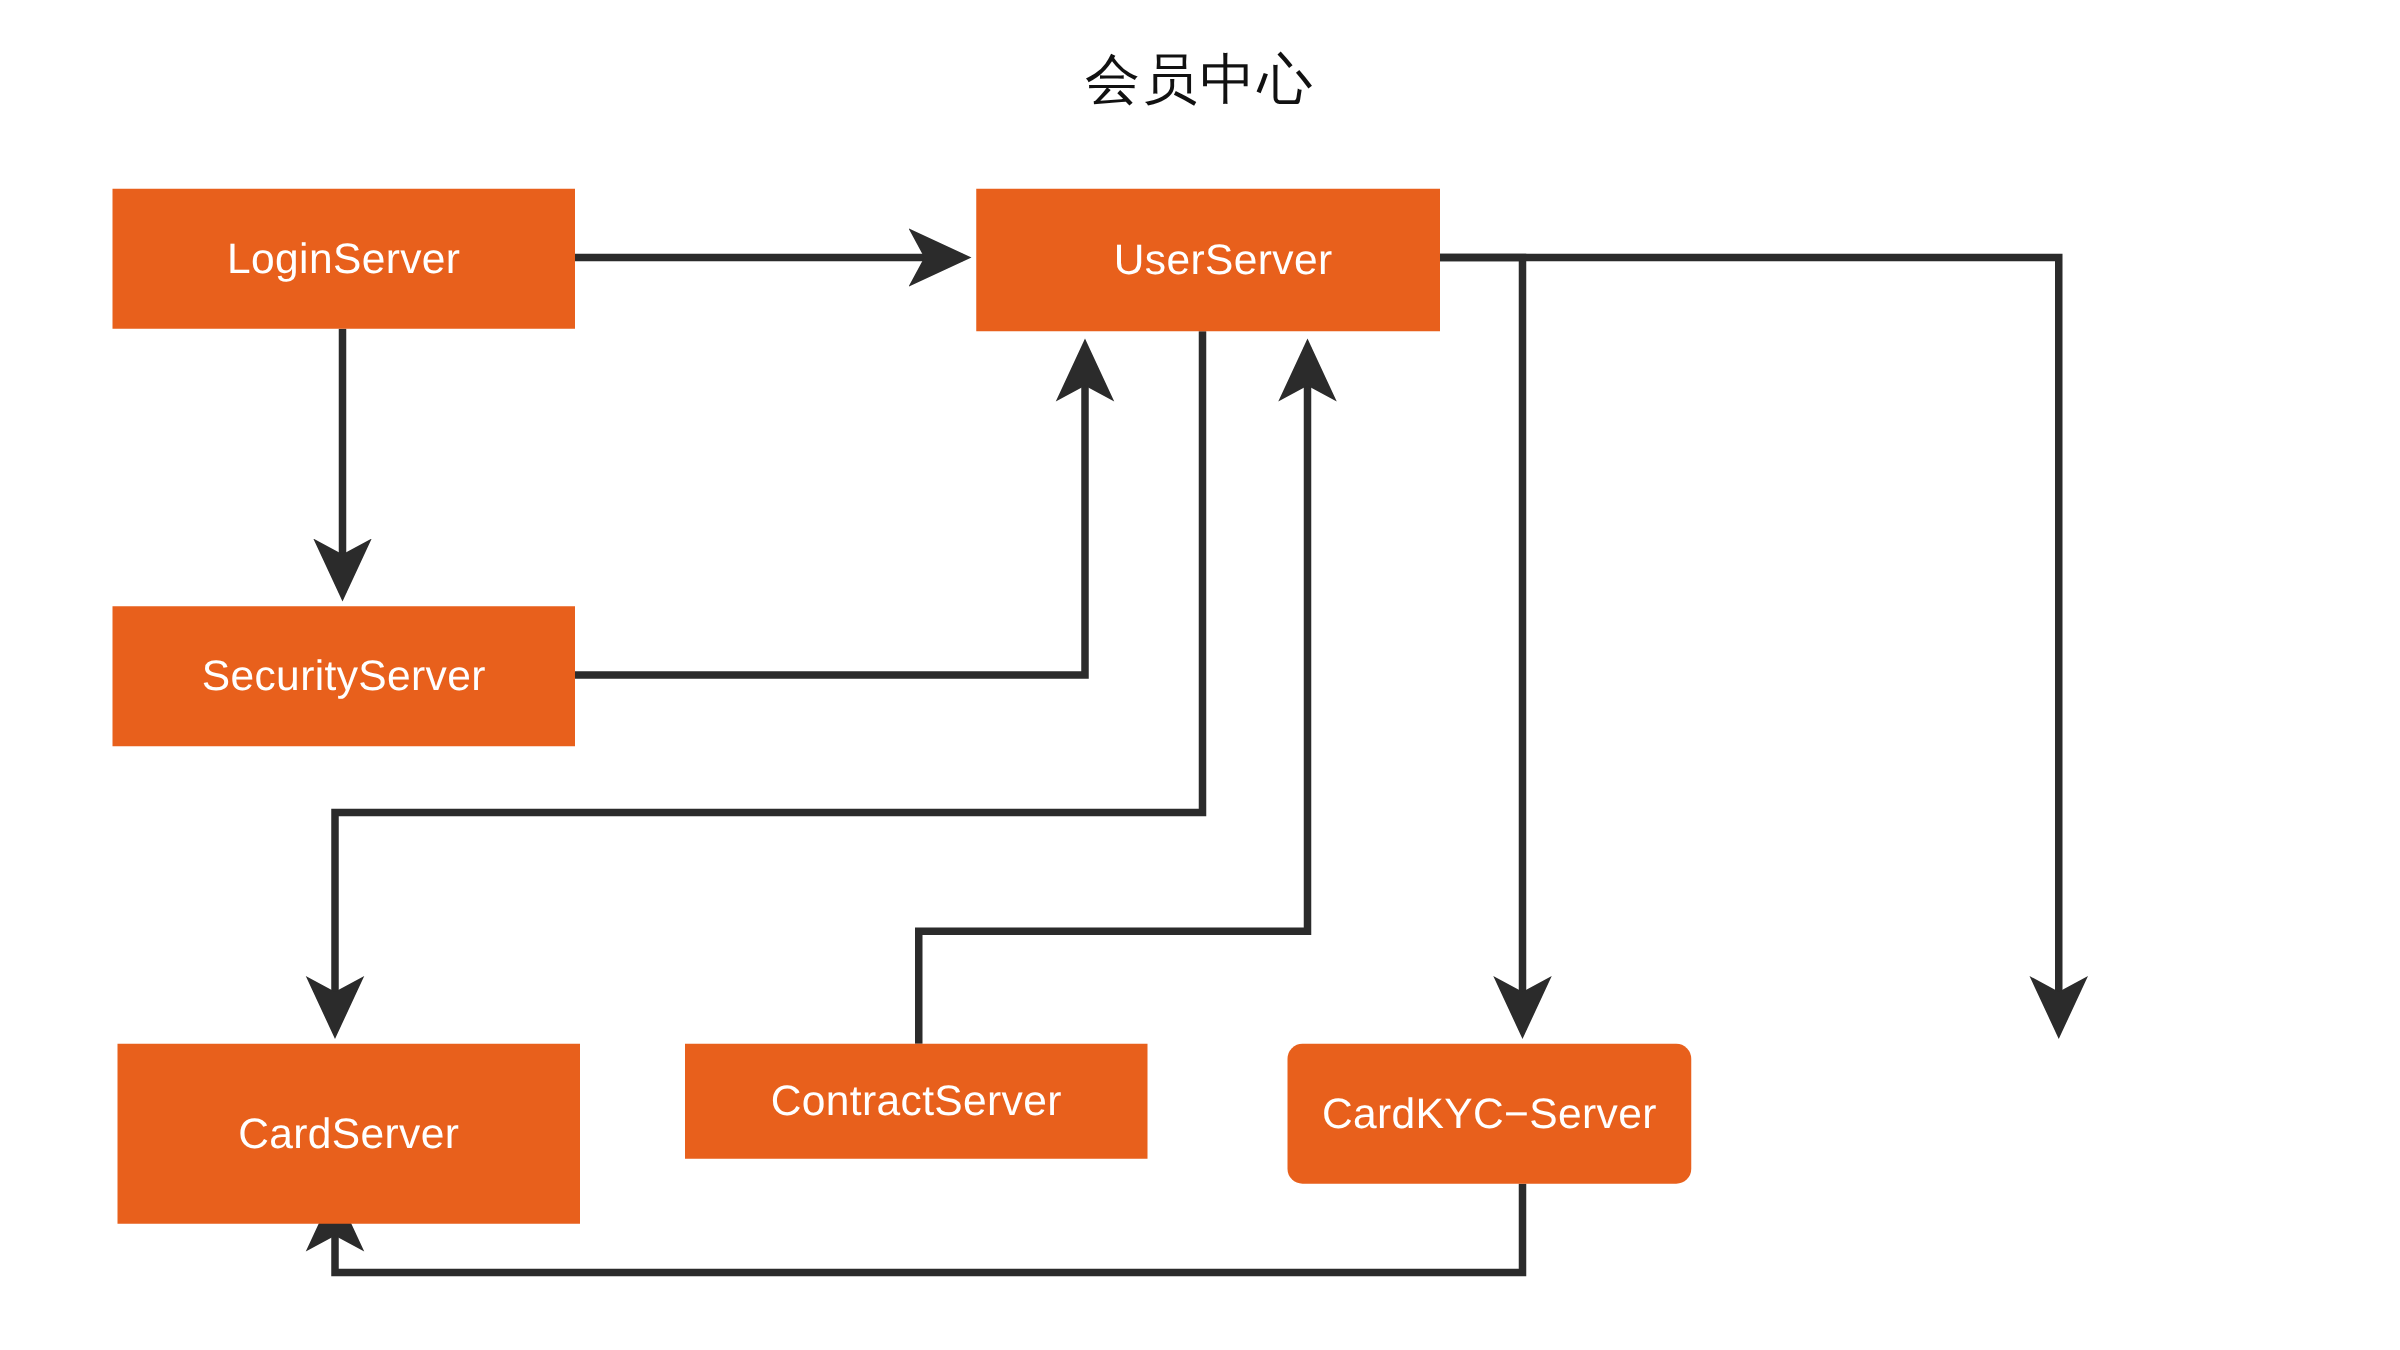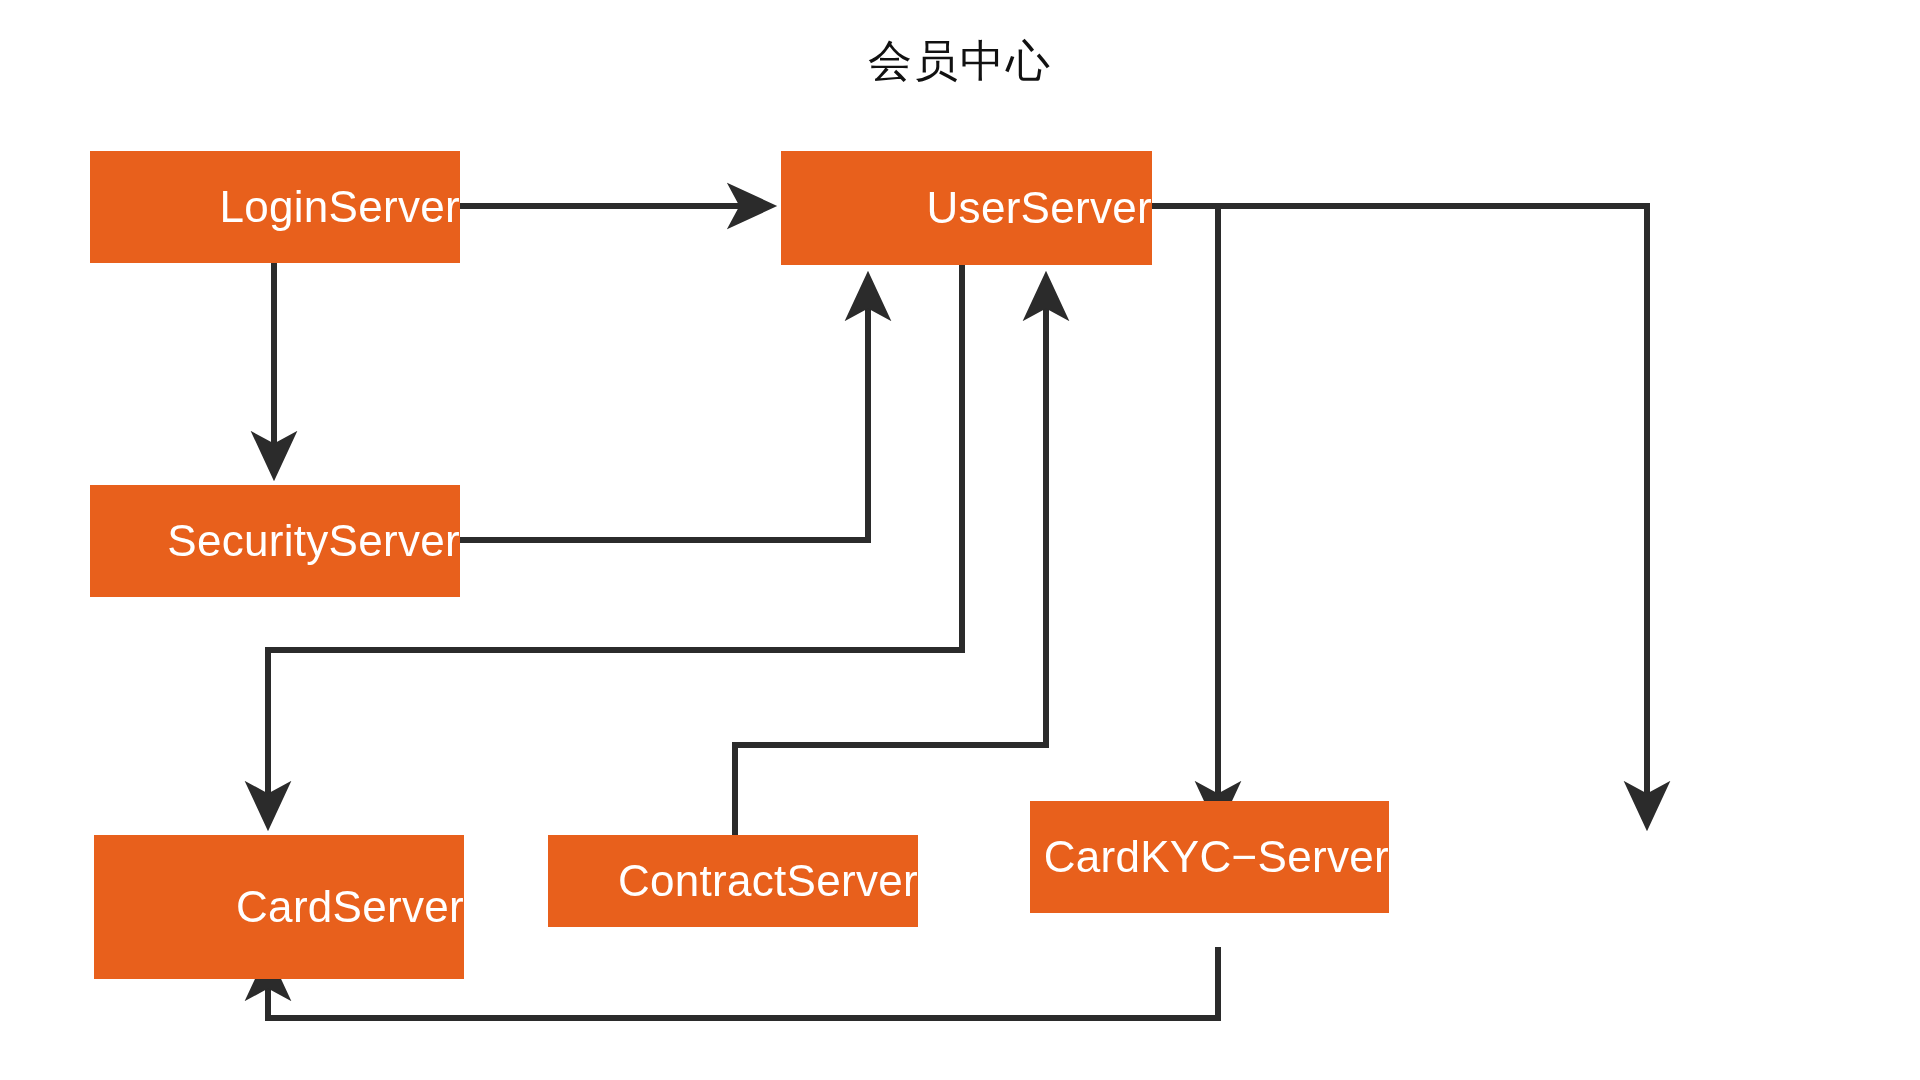--- a/index.html
+++ b/index.html
@@ -28,31 +28,31 @@
     position: absolute;
     left: 0;
     top: 36px;
     width: 1920px;
     text-align: center;
     font-size: 44px;
     line-height: 56px;
     color: #111111;
     font-weight: 400;
     letter-spacing: 2px;
-    font-family: Liberation Mono, monospace;
+    font-family: Liberation Serif, serif;
   }
   .node {
     position: absolute;
     display: flex;
     align-items: center;
-    justify-content: flex-end;
+    justify-content: center;
     box-sizing: border-box;
     background: #e8601c;
     color: #ffffff;
-    font-size: 44px;
+    font-size: 34px;
     line-height: 38px;
     letter-spacing: 0.3px;
     white-space: nowrap;
     font-family: "Liberation Sans", "DejaVu Sans", sans-serif;
   }
 </style>
 </head>
 <body>
 
 <div id="canvas">
@@ -99,18 +99,18 @@
   </div>
 
   <div class="node" style="left:74px; top:835px; width:370px; height:144px;margin-left:20px;">
     <span>CardServer</span>
   </div>
 
   <div class="node" style="left:548px; top:835px; width:370px; height:92px;">
     <span>ContractServer</span>
   </div>
 
-  <div class="node" style="left:1030px; top:801px; width:359px; height:112px;">
+  <div class="node" style="left:1030px; top:835px; width:323px; height:112px;border-radius:12px;">
     <span>CardKYC−Server</span>
   </div>
 
 
 </div>
 
 </body></html>

